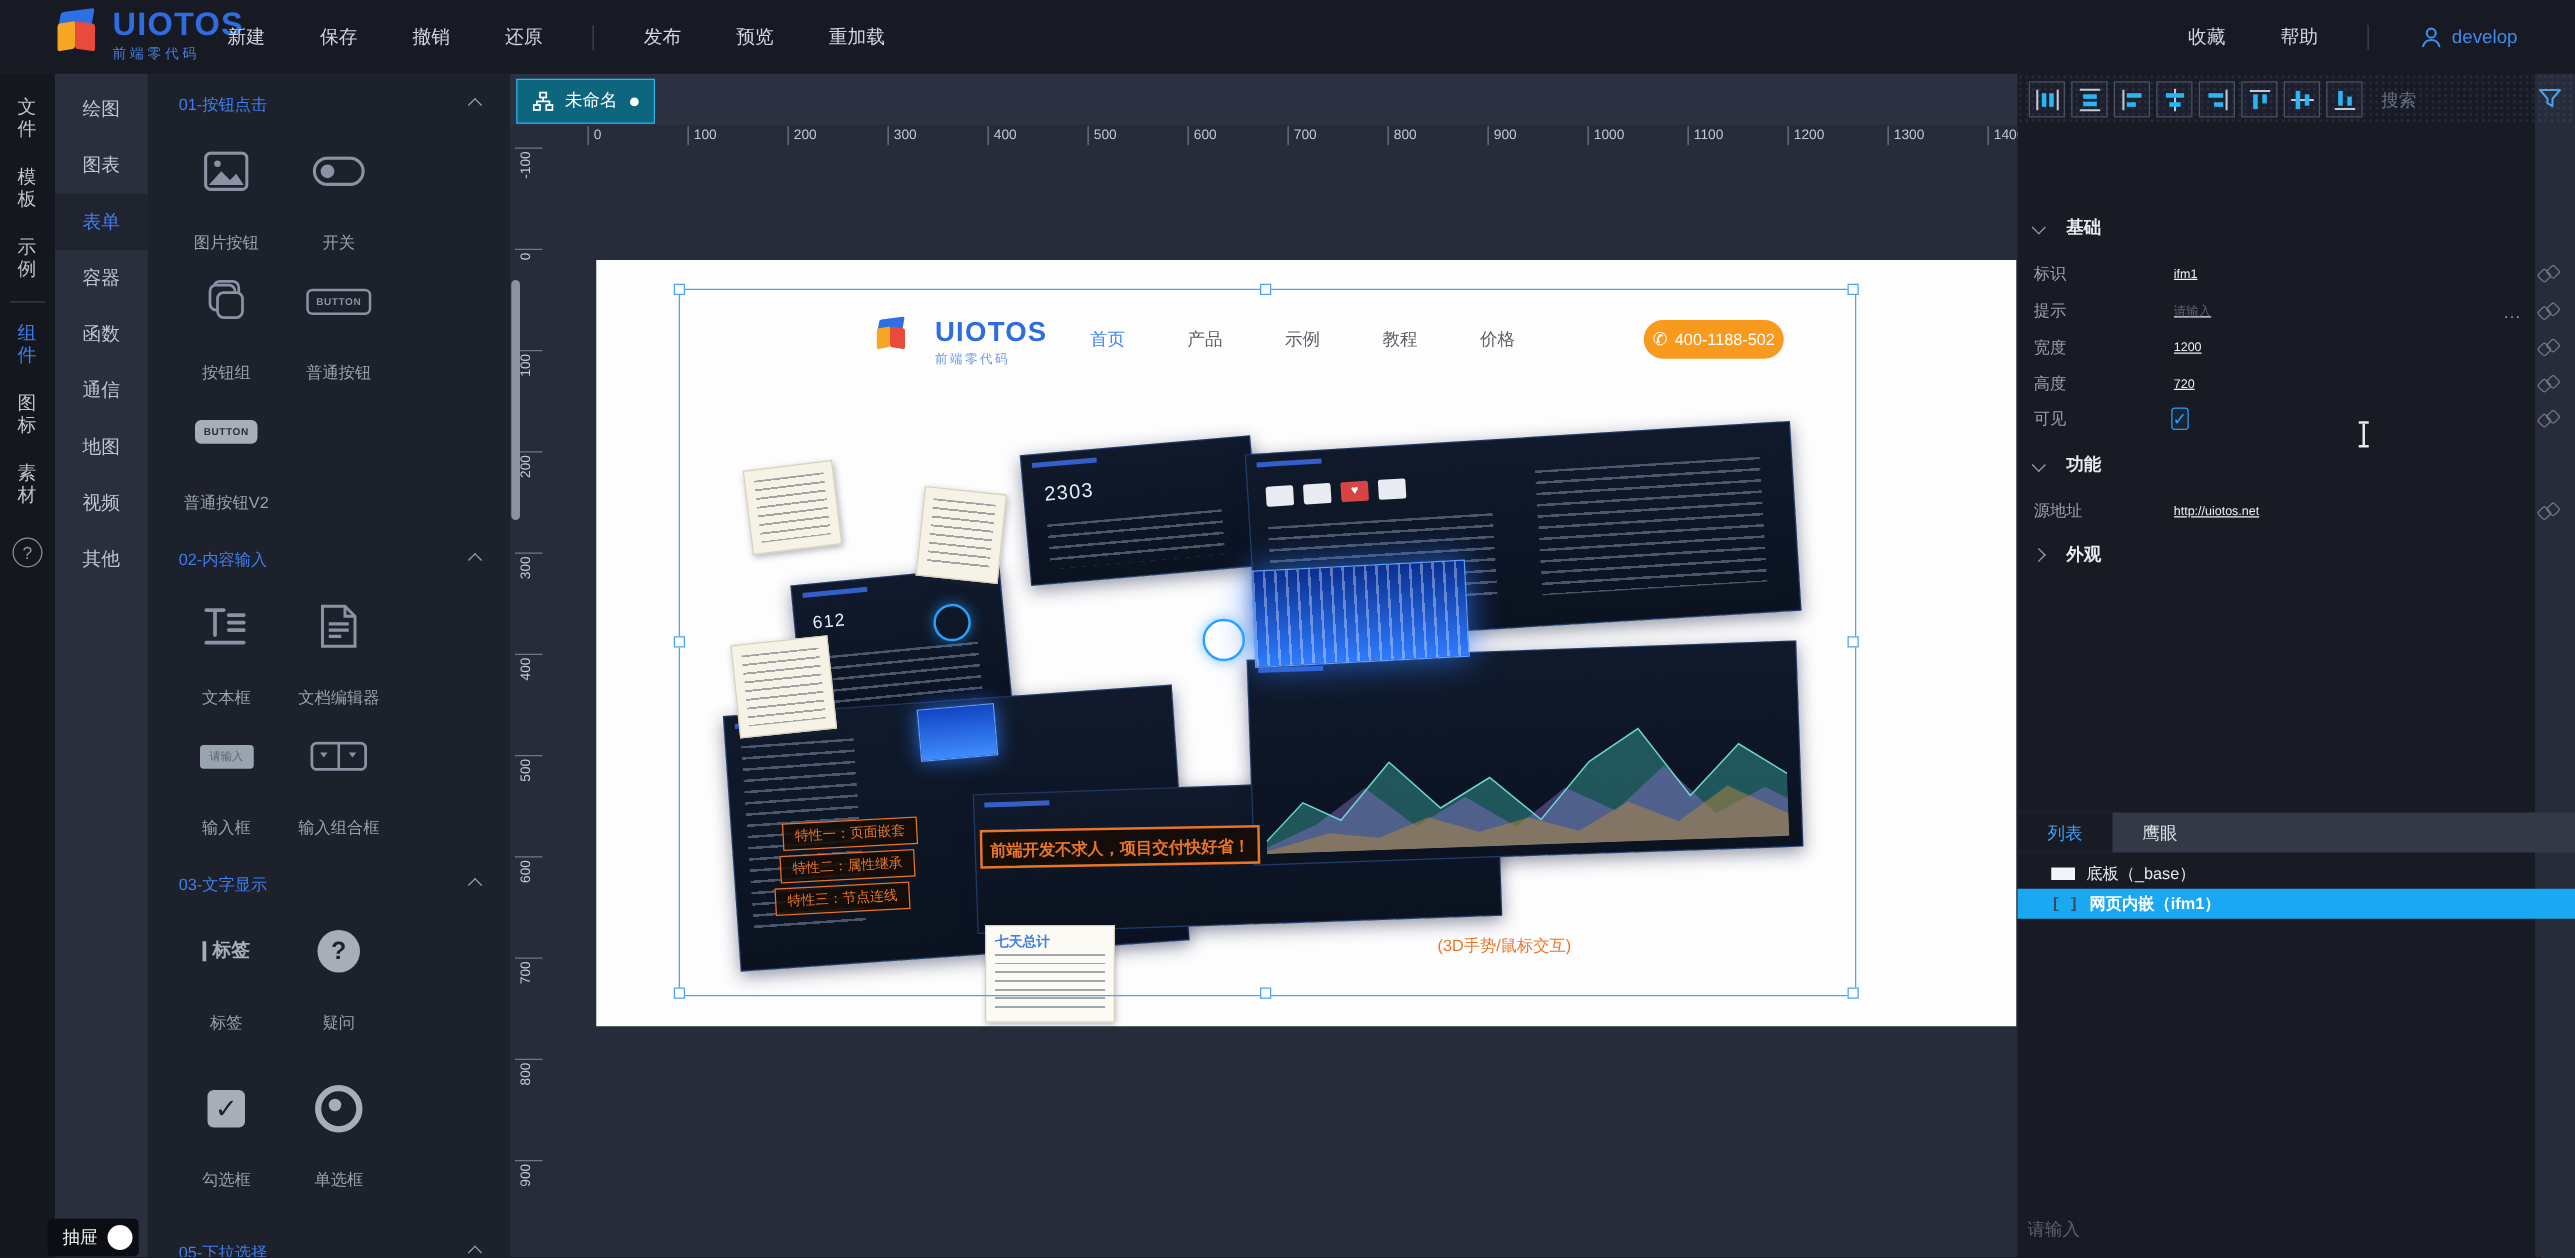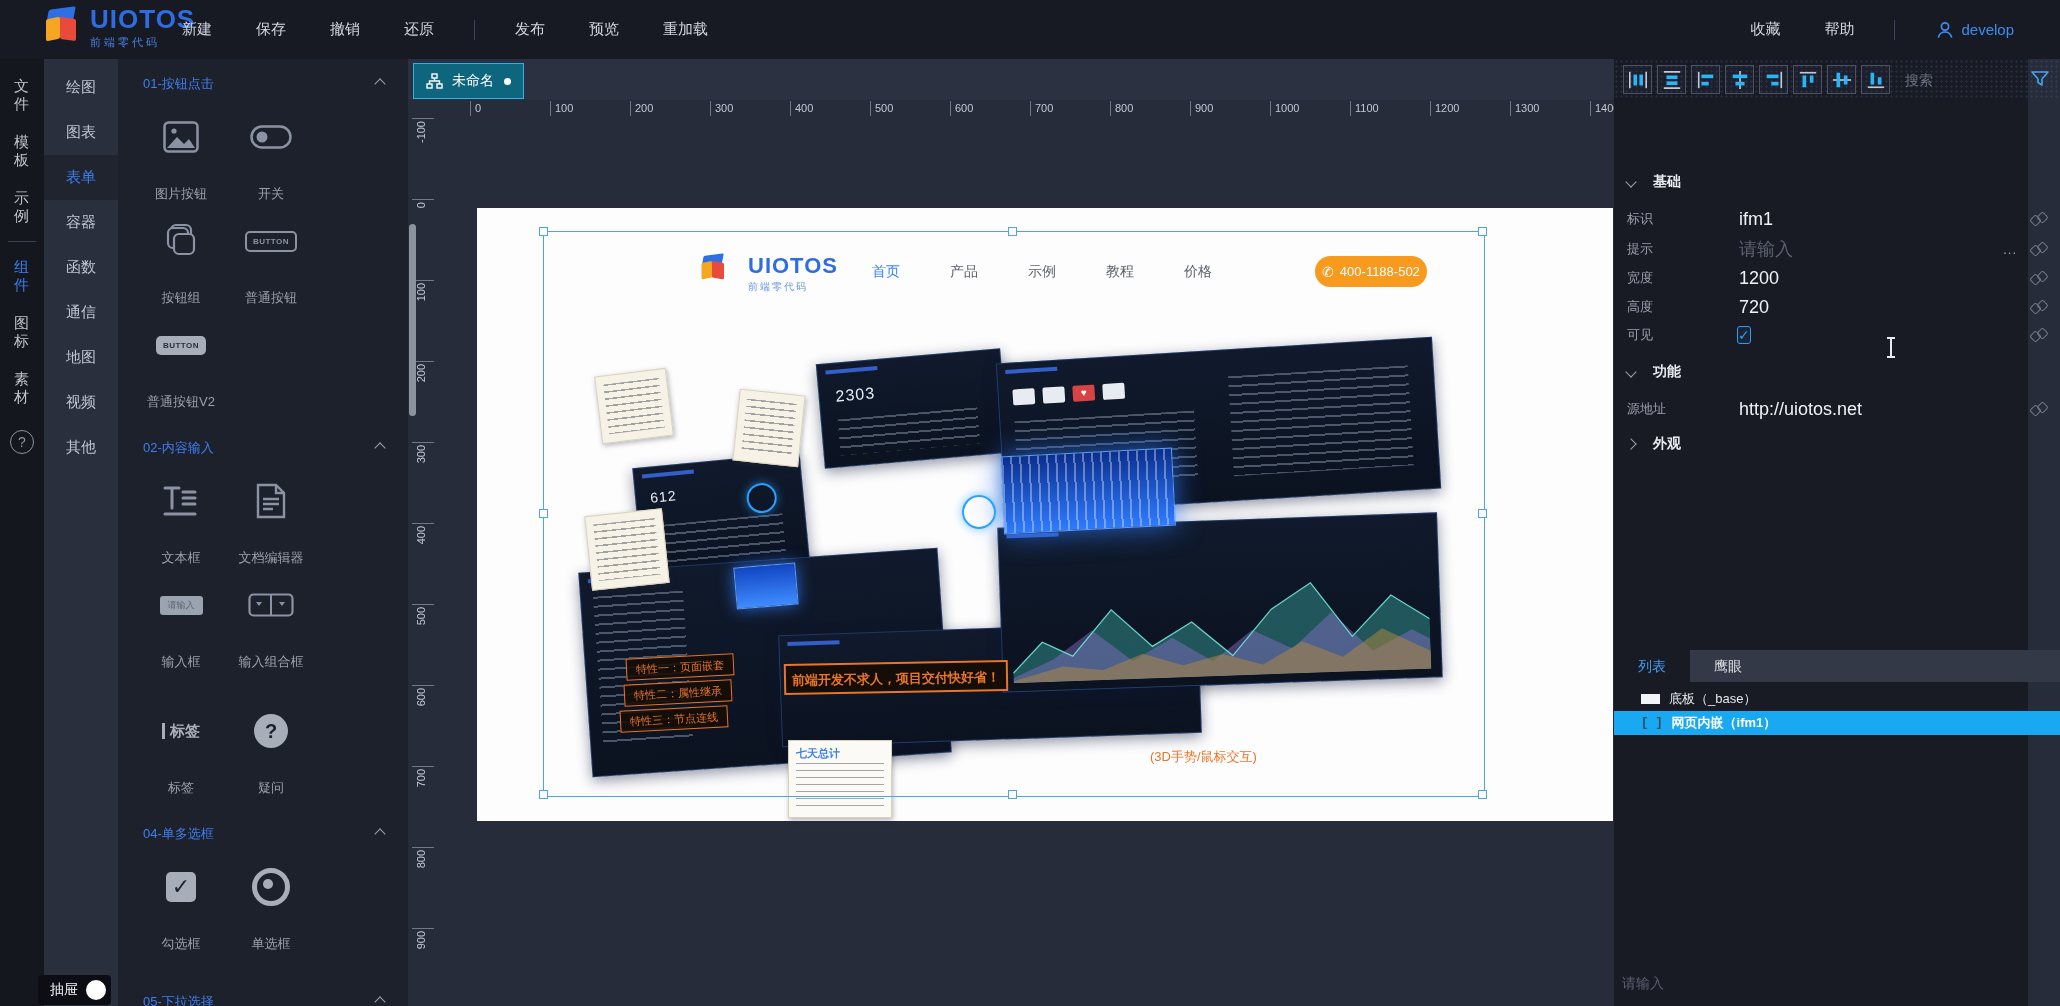--- a/index.html
+++ b/index.html
@@ -108,21 +108,21 @@
   .inspector{position:absolute;left:1614px;top:59px;width:414px;height:947px;background:#181b24;z-index:30;}
   .insp-toolbar{position:absolute;left:0;top:0;width:446px;height:41px;display:flex;align-items:center;padding-left:9px;box-sizing:border-box;}
   .al-btn{width:27px;height:27px;border:1px solid #4a5160;margin-right:5px;display:flex;align-items:center;justify-content:center;background:rgba(60,70,95,.15);cursor:pointer;}
   .insp-search{color:#6a7180;font-size:14px;margin-left:8px;background:transparent;border:none;outline:none;width:110px;}
   .insp-search::placeholder{color:#6a7180;}
   .filter-btn{position:absolute;right:10px;top:10px;cursor:pointer;}
   .sec-row{position:absolute;left:13px;display:flex;align-items:center;color:#e8eaf0;font-weight:bold;font-size:14px;}
   .sec-row .chev{margin-right:18px;}
   .prop-row{position:absolute;left:13px;width:420px;height:24px;display:flex;align-items:center;}
   .prop-lbl{width:110px;color:#9aa0ad;font-size:13px;}
-  .prop-val{flex:1;color:#eef1f5;font-size:18px;background:transparent;border:none;outline:none;font-family:"Liberation Sans","DejaVu Sans",sans-serif;}
+  .prop-val{flex:1;color:#eef1f5;font-size:10px;background:transparent;border:none;outline:none;font-family:"Liberation Sans","DejaVu Sans",sans-serif;text-decoration:underline;}
   .prop-val::placeholder{color:#5a6070;}
   .more-dots{color:#9aa0ad;margin-right:14px;letter-spacing:1px;cursor:pointer;}
   .link-ic{position:relative;width:16px;height:14px;flex:0 0 16px;cursor:pointer;}
   .link-ic::before,.link-ic::after{content:"";position:absolute;width:7px;height:7px;border:1.6px solid #767c8a;border-radius:2.5px;transform:rotate(45deg);}
   .link-ic::before{left:0;top:4px;}
   .link-ic::after{right:0;top:1px;}
   .vis-check{width:17px;height:17px;border:1.5px solid #2a9df4;border-radius:3px;color:#2a9df4;font-size:14px;font-weight:bold;line-height:16px;text-align:center;background:rgba(42,157,244,.08);cursor:pointer;}
   .vis-check::after{content:"✓";}
   .ibeam{position:absolute;left:1890px;top:339px;width:2px;height:17px;background:#e8eaf0;z-index:45;}
   .ibeam::before,.ibeam::after{content:"";position:absolute;left:-3px;width:8px;height:2px;background:#e8eaf0;}
@@ -293,40 +293,40 @@
               <path d="M8 9l3 4 3-4z" fill="#8a92a3"></path>
               <path d="M31 9l3 4 3-4z" fill="#8a92a3"></path>
               <path d="M23 2v20" stroke="#8a92a3" stroke-width="2"></path>
             </svg>
           </div>
         <div class="comp-lbl">输入组合框</div>
       </div>
     </div>
 
     <div style="height:14px"></div>
+    <div class="sec-head">
+      <span>03-文字显示</span>
+        <i class="chev up"></i>
+    </div>
     <div class="comp-grid">
       <div class="comp-card">
         <div class="comp-ic">
             <span class="tag-ic">标签</span>
           </div>
         <div class="comp-lbl">标签</div>
       </div>
       <div class="comp-card">
         <div class="comp-ic">
             <span class="q-ic">?</span>
           </div>
         <div class="comp-lbl">疑问</div>
       </div>
     </div>
 
     <div style="height:14px"></div>
-    <div class="sec-head">
-      <span>04-单多选框</span>
-        <i class="chev up"></i>
-    </div>
     <div class="comp-grid">
       <div class="comp-card">
         <div class="comp-ic">
             <span class="cb-ic">✓</span>
           </div>
         <div class="comp-lbl">勾选框</div>
       </div>
       <div class="comp-card">
         <div class="comp-ic">
             <span class="rad-ic"></span>

